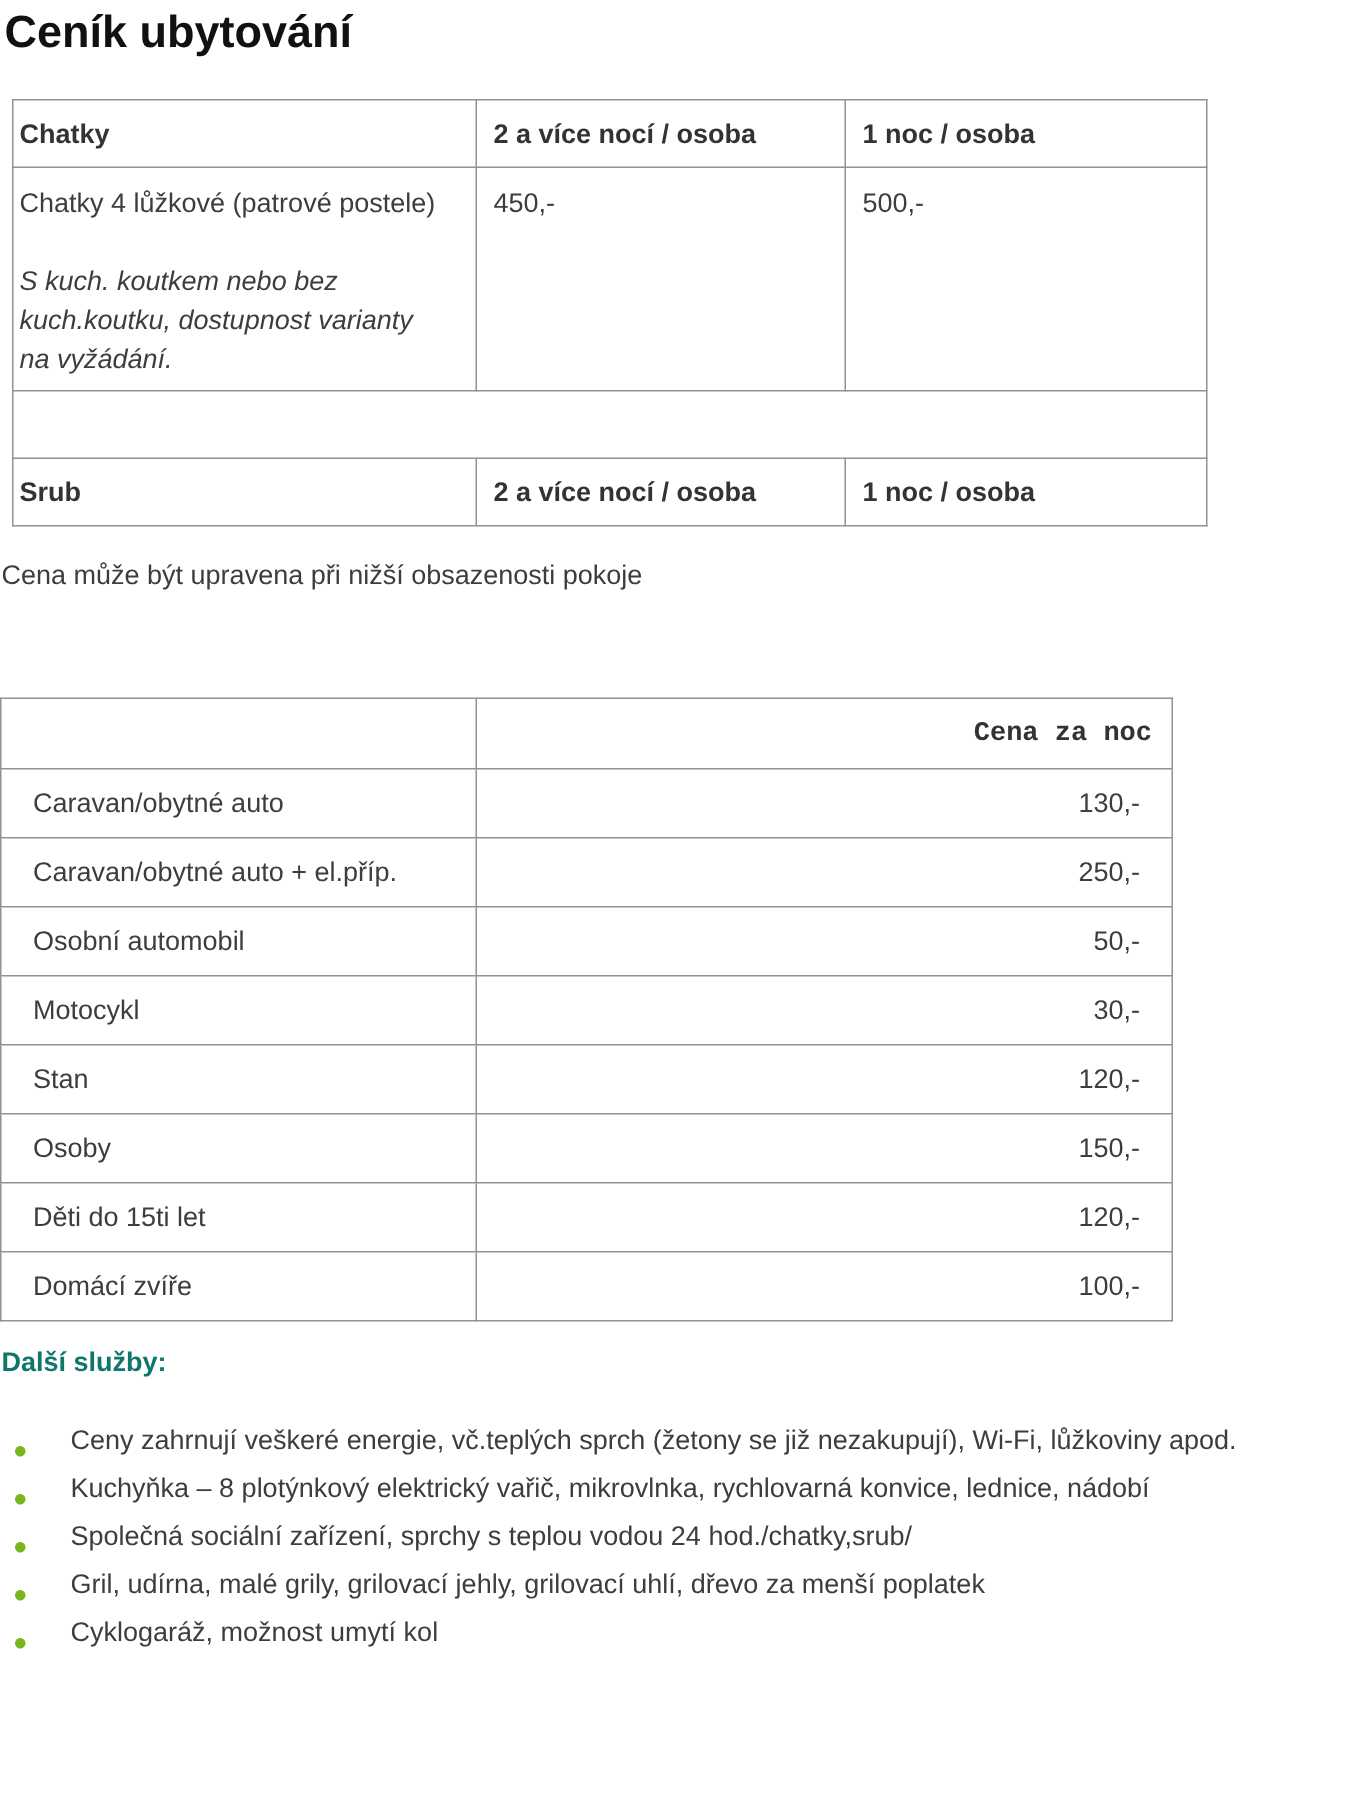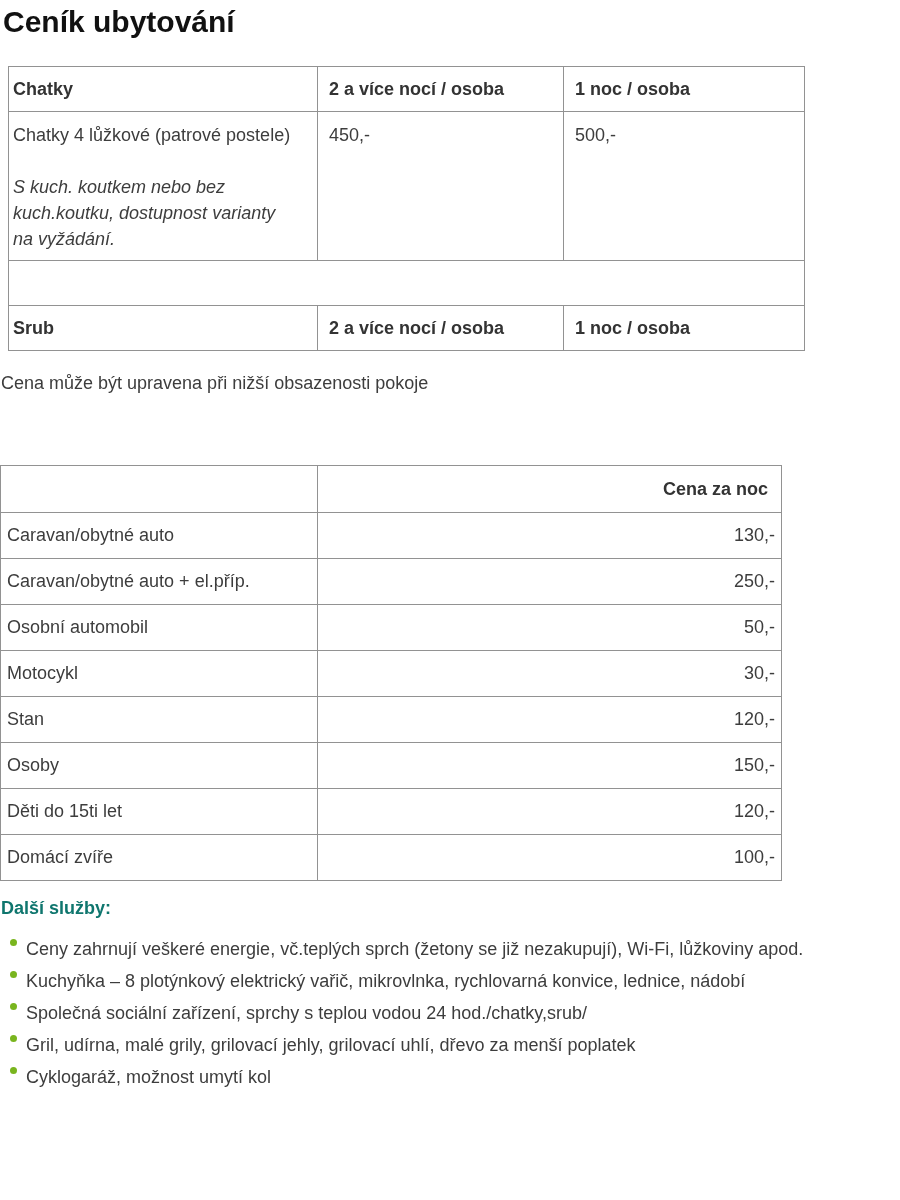--- a/index.html
+++ b/index.html
@@ -70,44 +70,46 @@
     border: 1px solid #929292;
     font-size: 18px;
     vertical-align: middle;
   }
   table.camp th {
     height: 47px;
     font-weight: bold;
     color: #333333;
     text-align: right;
     padding: 0 13px;
+    font-family: Liberation Mono, monospace;
   }
   table.camp td {
     height: 46px;
-    padding: 0 6px;
+    padding: 0 21px;
     margin-left: 16px;
   }
   table.camp td.price { text-align: right; }
   
   h2.services-title {
     margin: 17px 0 0 1px;
     font-size: 18px;
     line-height: 21px;
     font-weight: bold;
     color: #0f766e;
   }
   ul.services-list {
     list-style: none;
     margin: 20px 0 0 0;
     padding: 0;
   }
   ul.services-list li {
     display: flex;
-    align-items: flex-start;
+    align-items: flex-end;
     height: 32px;
+    gap: 21px;
   }
   .bullet {
     flex: none;
     width: 7px;
     height: 7px;
     border-radius: 50%;
     margin: 0 9px 0 10px;
   }
 </style>
 </head>

